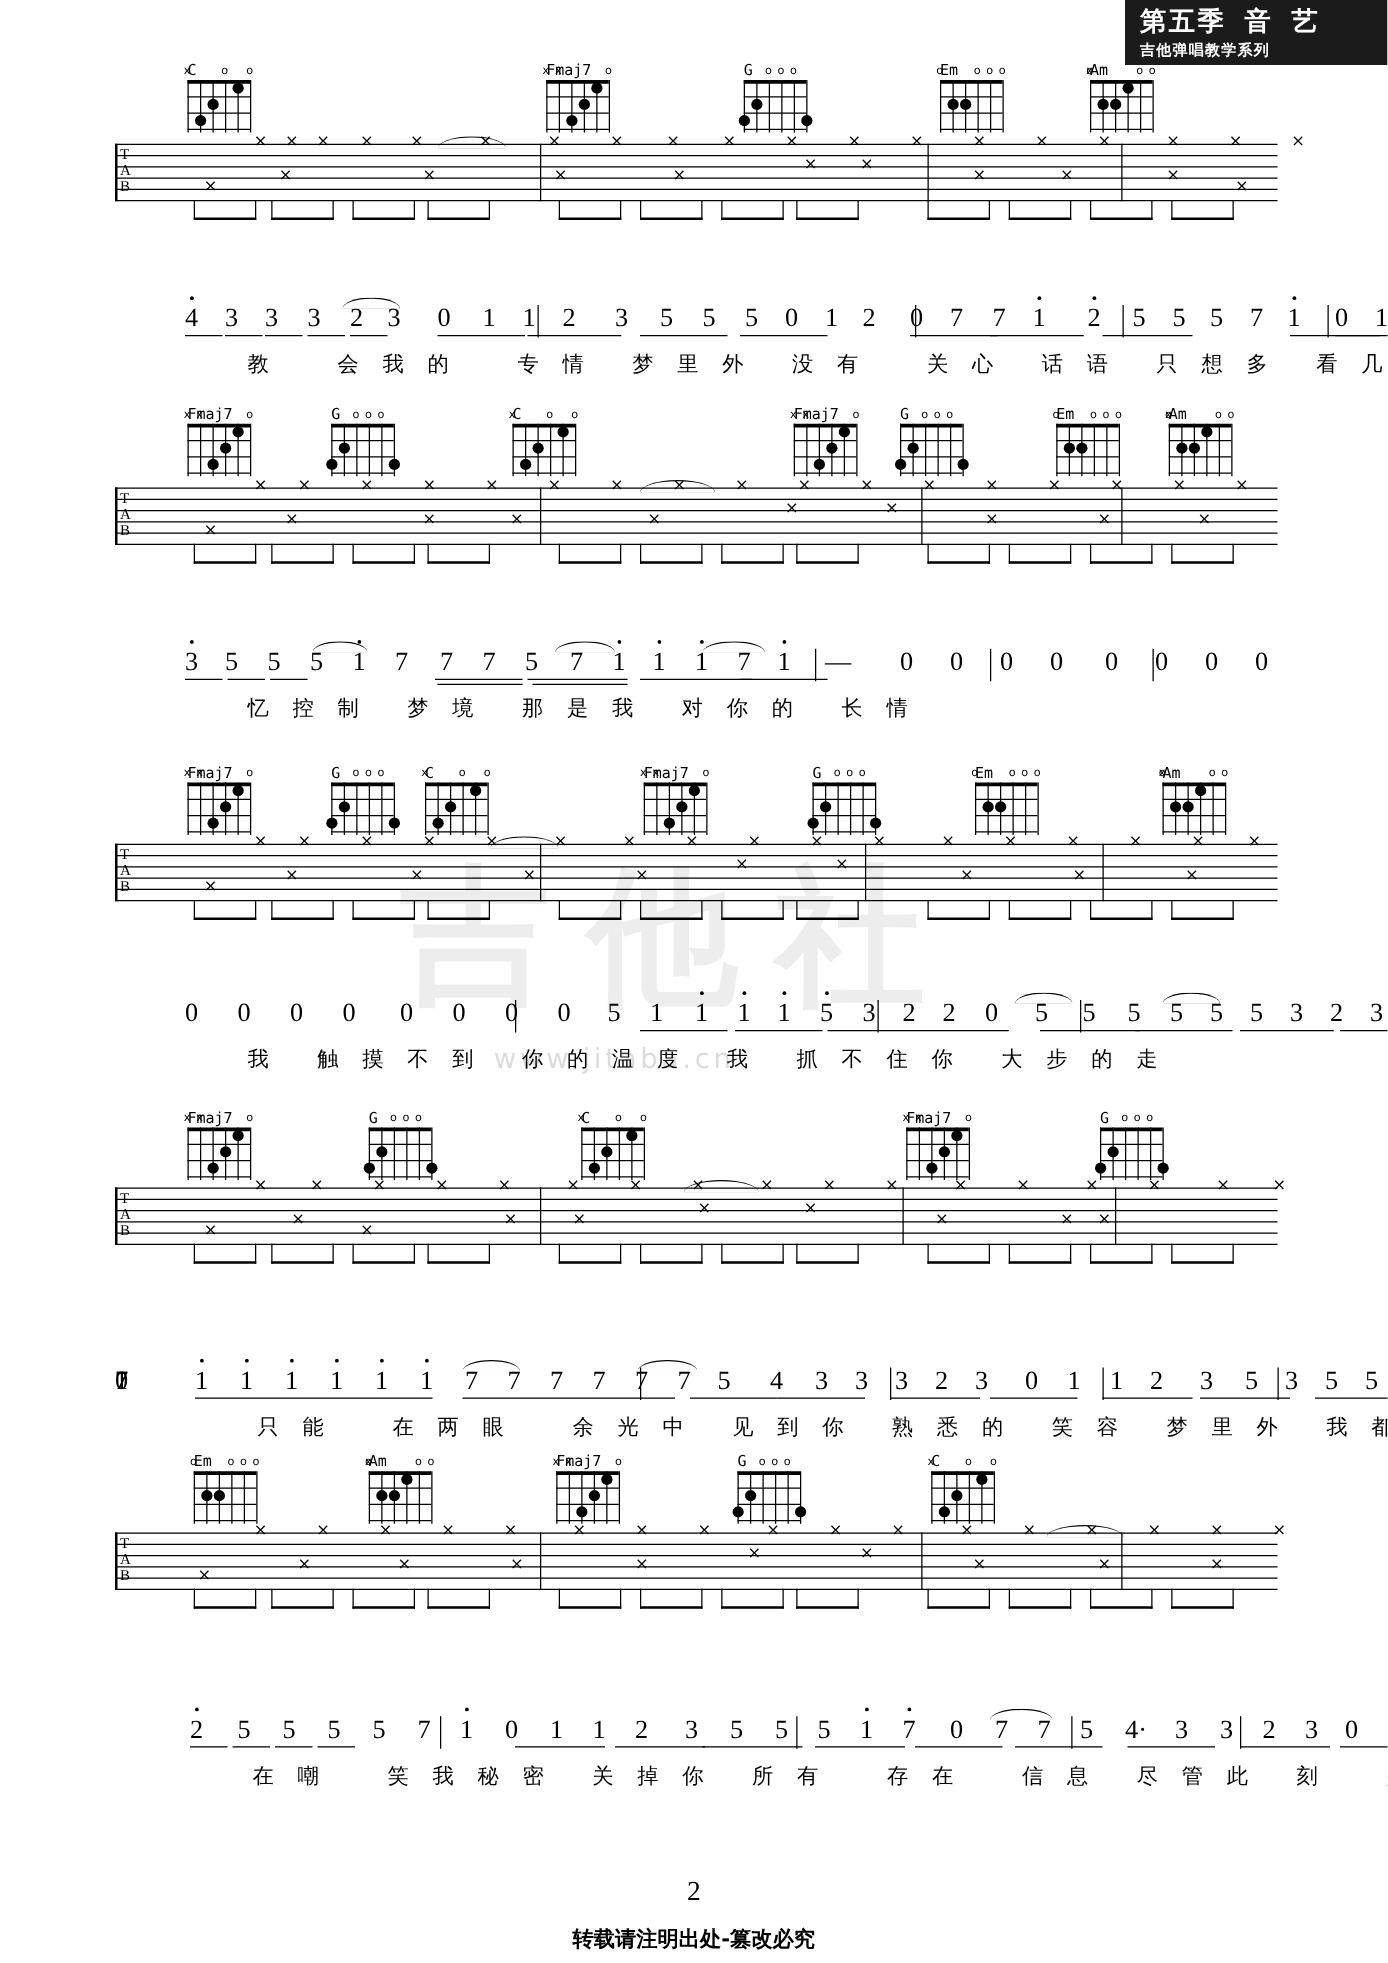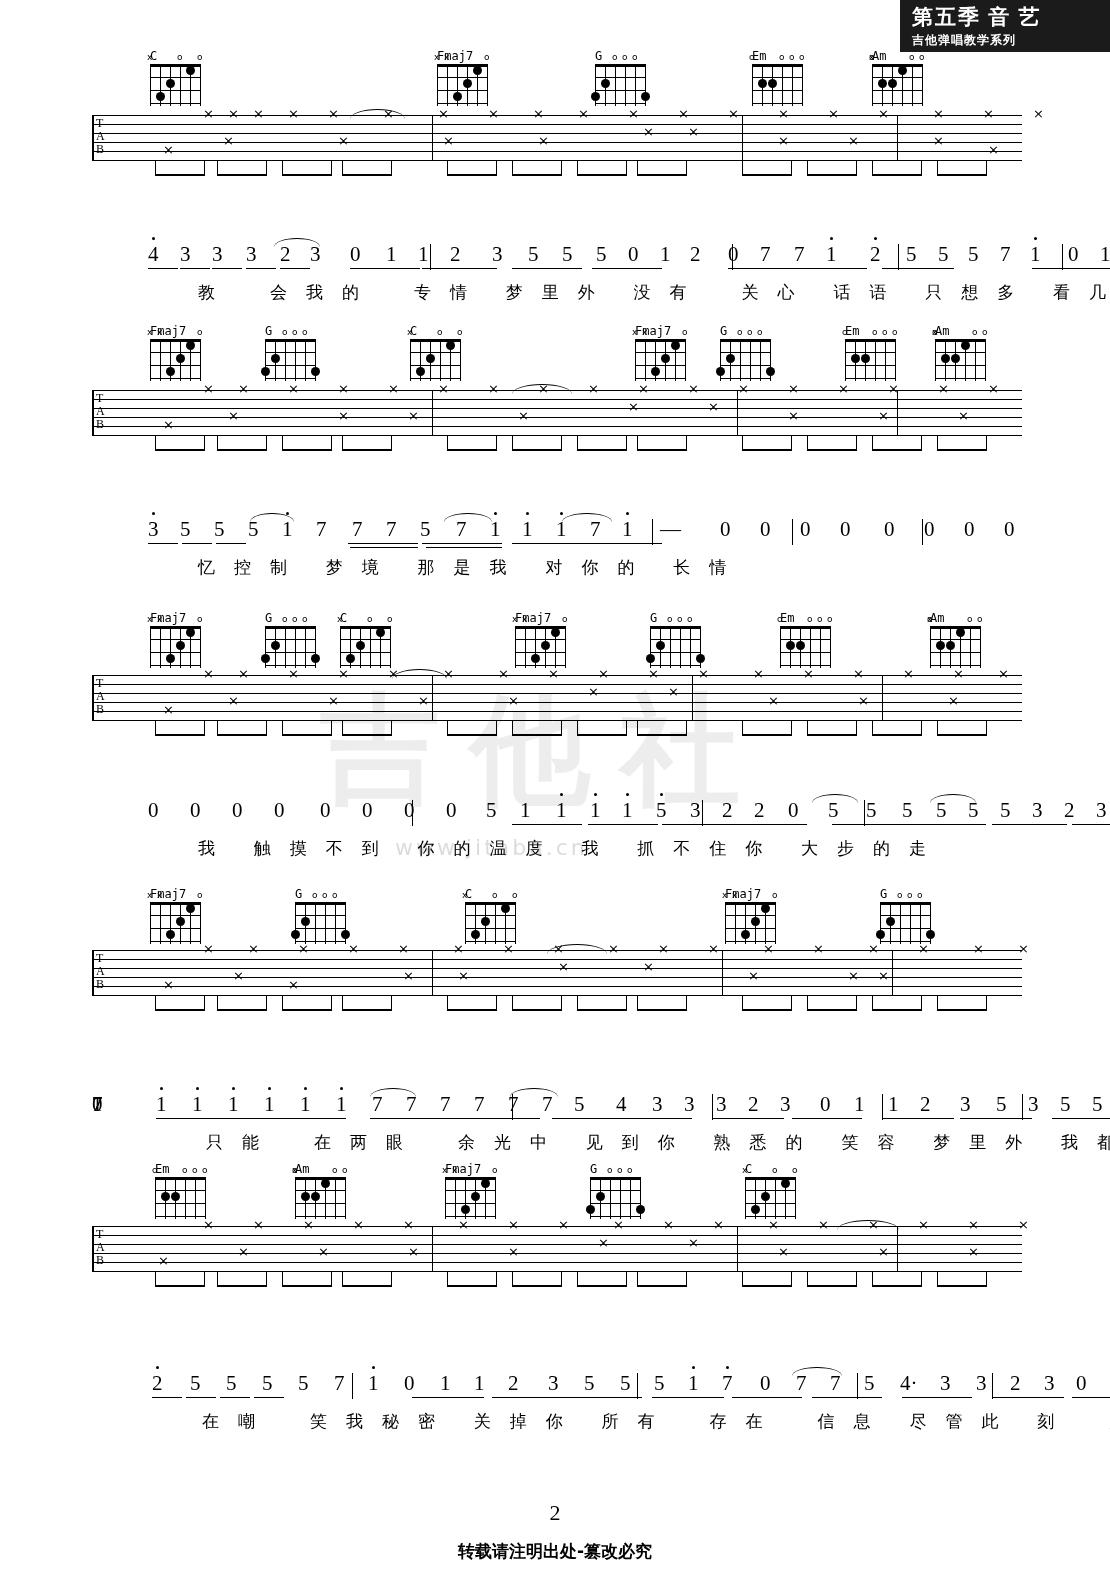--- a/index.html
+++ b/index.html
@@ -27,21 +27,21 @@
     color: #fff;
     overflow: hidden;
   }
   #header-banner .line1 {
     position: absolute;
     top: 3px;
     left: 12px;
     font-size: 21px;
     font-weight: bold;
     letter-spacing: 2px;
-    font-family: Liberation Serif, serif;
+    font-family: Liberation Mono, monospace;
     white-space: nowrap;
   }
   #header-banner .line2 {
     position: absolute;
     top: 32px;
     left: 12px;
     font-size: 12px;
     font-weight: bold;
     letter-spacing: 1px;
     font-family: "DejaVu Sans", sans-serif;

